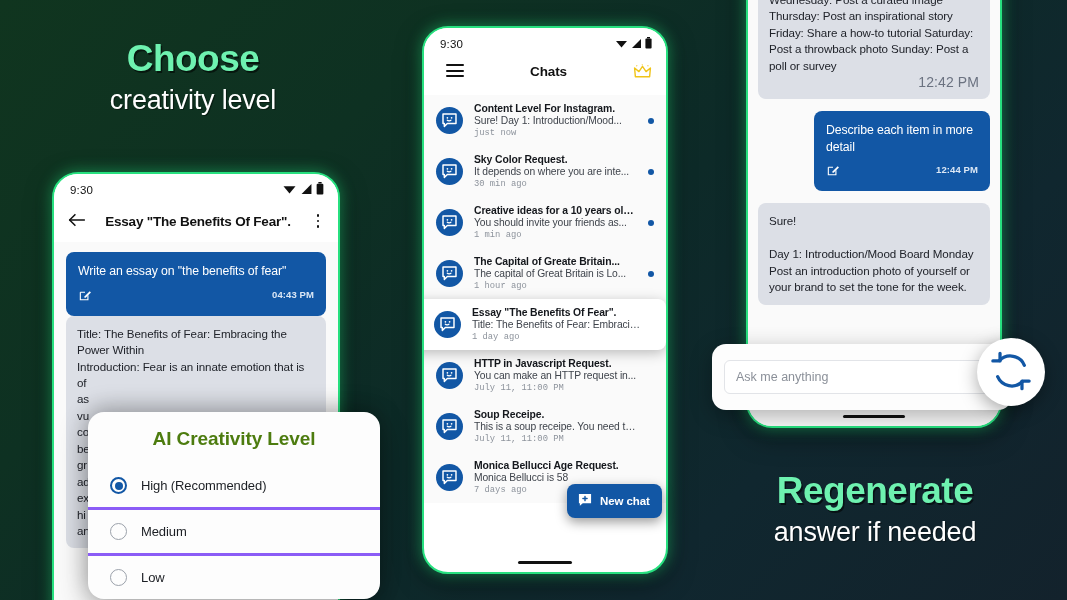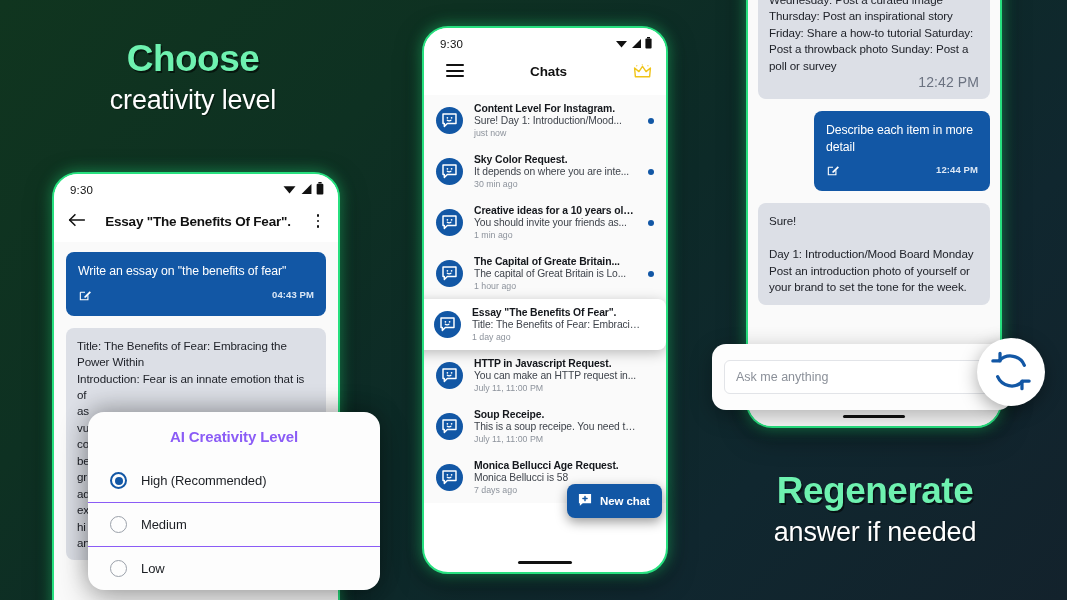--- a/index.html
+++ b/index.html
@@ -95,21 +95,21 @@
     padding: 10px 12px 0 12px;
     height: 100%;
   }
 
   .bubble { border-radius: 8px; position: relative; }
 
   .bubble.user {
     background: #1257a5;
     color: #fff;
     padding: 11px 12px 9px 12px;
-    margin-bottom: 12px;
+    margin-bottom: 0;
   }
   .bubble.user .txt { font-size: 12.3px; line-height: 1.35; letter-spacing: -0.1px; }
   .bubble.user .row {
     display: flex; align-items: flex-start; justify-content: space-between;
     margin-top: 9px;
   }
   .bubble.user .time { font-size: 9.5px; font-weight: bold; color: #dbe7f5; letter-spacing: 0.1px; }
 
   .bubble.bot {
     background: #dcdfe6;
@@ -129,32 +129,32 @@
     top: 412px;
     width: 292px;
     background: #fdfdfd;
     border-radius: 16px;
     padding: 16px 0 0 0;
     box-shadow: 0 -6px 22px rgba(0,0,0,0.22), 0 10px 30px rgba(0,0,0,0.3);
     overflow: hidden;
   }
   #dialog .dlg-title {
     text-align: center;
-    font-size: 15px;
+    font-size: 19px;
     font-weight: bold;
-    color: #8b5cf6;
+    color: #4d7c0f;
     letter-spacing: -0.1px;
     padding-bottom: 14px;
   }
   .radio-row {
     display: flex;
     align-items: center;
     gap: 14px;
     padding: 13px 22px 13px 22px;
-    border-top: 1px solid #8b5cf6;
+    border-top: 3px solid #8b5cf6;
   }
   .radio-row:first-of-type { border-top: none; }
   .radio-row .lbl { font-size: 13px; color: #1c1f24; letter-spacing: -0.1px; }
   .radio {
     width: 17px; height: 17px; border-radius: 50%;
     border: 1.8px solid #9ba1aa;
     flex: 0 0 auto;
     display: flex; align-items: center; justify-content: center;
   }
   .radio.on { border-color: #1257a5; border-width: 2px; }
@@ -203,21 +203,21 @@
   .chat-meta .ct {
     font-size: 10.4px; font-weight: bold; color: #14171c;
     white-space: nowrap; overflow: hidden; text-overflow: ellipsis;
     letter-spacing: -0.1px;
   }
   .chat-meta .cs {
     font-size: 10.3px; color: #3e434b; margin-top: 1px;
     white-space: nowrap; overflow: hidden; text-overflow: ellipsis;
     letter-spacing: -0.1px;
   }
-  .chat-meta .cd { font-size: 8.8px; color: #8d939c; margin-top: 2px; }
+  .chat-meta .cd { font-size: 8.8px; color: #8d939c; margin-top: 2px; font-family: Liberation Mono, monospace; }
   .unread { width: 6px; height: 6px; border-radius: 50%; background: #1257a5; flex: 0 0 auto; }
   .unread.hidden { visibility: hidden; }
 
   
   #new-chat {
     position: absolute;
     left: 567px; top: 484px;
     background: #1257a5;
     color: #fff;
     border: none;

